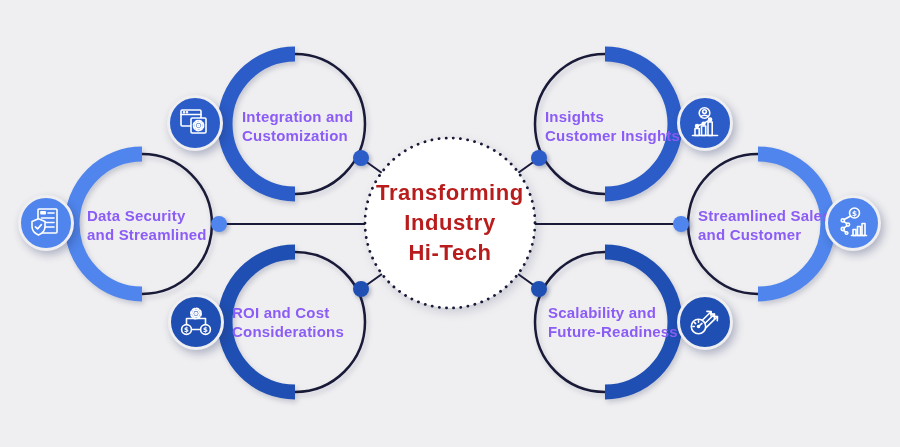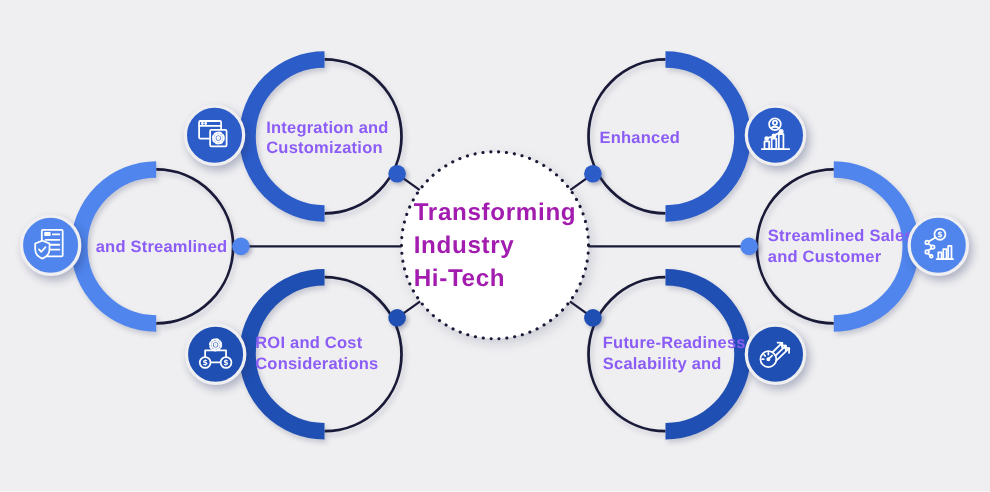--- a/index.html
+++ b/index.html
@@ -20,21 +20,21 @@
   }
   .node-label{
     position:absolute;transform:translateY(-50%);
     font-size:15px;font-weight:700;line-height:18.5px;
     letter-spacing:0.2px;color:#8b5cf6;white-space:nowrap;text-align:left;
   }
   .node-label span{display:block;}
   .center-label{
     position:absolute;left:450px;top:223px;transform:translate(-50%,-50%);
     font-size:22px;font-weight:700;line-height:30px;letter-spacing:0.6px;
-    color:#a21caf;white-space:nowrap;
+    color:#b91c1c;text-align:center;white-space:nowrap;
   }
   .center-label span{display:block;}
   .icon-svg{display:block;}
 </style>
 </head>
 <body>
 
 <div class="stage" style="background: rgb(239, 239, 241);">
 
   <svg class="layer" width="900" height="447" viewBox="0 0 900 447">
@@ -89,36 +89,38 @@
     <span>Transforming</span>
     <span>Industry</span>
     <span>Hi-Tech</span>
   </div>
 
   <div class="node-label" style="left:242px;top:126px;">
     <span>Integration and</span>
     <span>Customization</span>
   </div>
   <div class="node-label" style="left:87px;top:225px;">
+    <span>Data Security</span>
     <span>and Streamlined</span>
   </div>
   <div class="node-label" style="left:232px;top:322px;">
     <span>ROI and Cost</span>
     <span>Considerations</span>
   </div>
   <div class="node-label" style="left:545px;top:126px;">
-    <span>Enhanced</span>
+    <span>Insights</span>
+    <span>Customer Insights</span>
   </div>
   <div class="node-label" style="left:698px;top:225px;">
     <span>Streamlined Sales</span>
     <span>and Customer</span>
   </div>
   <div class="node-label" style="left:548px;top:322px;">
+    <span>Scalability and</span>
     <span>Future-Readiness</span>
-    <span>Scalability and</span>
   </div>
 
   <div class="badge" style="left: 167px; top: 95px; background: rgb(43, 92, 200);">
     <svg class="icon-svg" viewBox="0 0 36 36" width="36" height="36">
       <g fill="none" stroke="#fff" stroke-width="1.6" stroke-linecap="round" stroke-linejoin="round">
         <rect x="4" y="5" width="20" height="16" rx="1.2"></rect>
         <line x1="4" y1="9.5" x2="24" y2="9.5"></line>
         <circle cx="7" cy="7.3" r="0.5" fill="#fff"></circle>
         <circle cx="10" cy="7.3" r="0.5" fill="#fff"></circle>
         <rect x="14" y="13" width="15" height="15" rx="1.2" fill="#2B5CC8"></rect>

